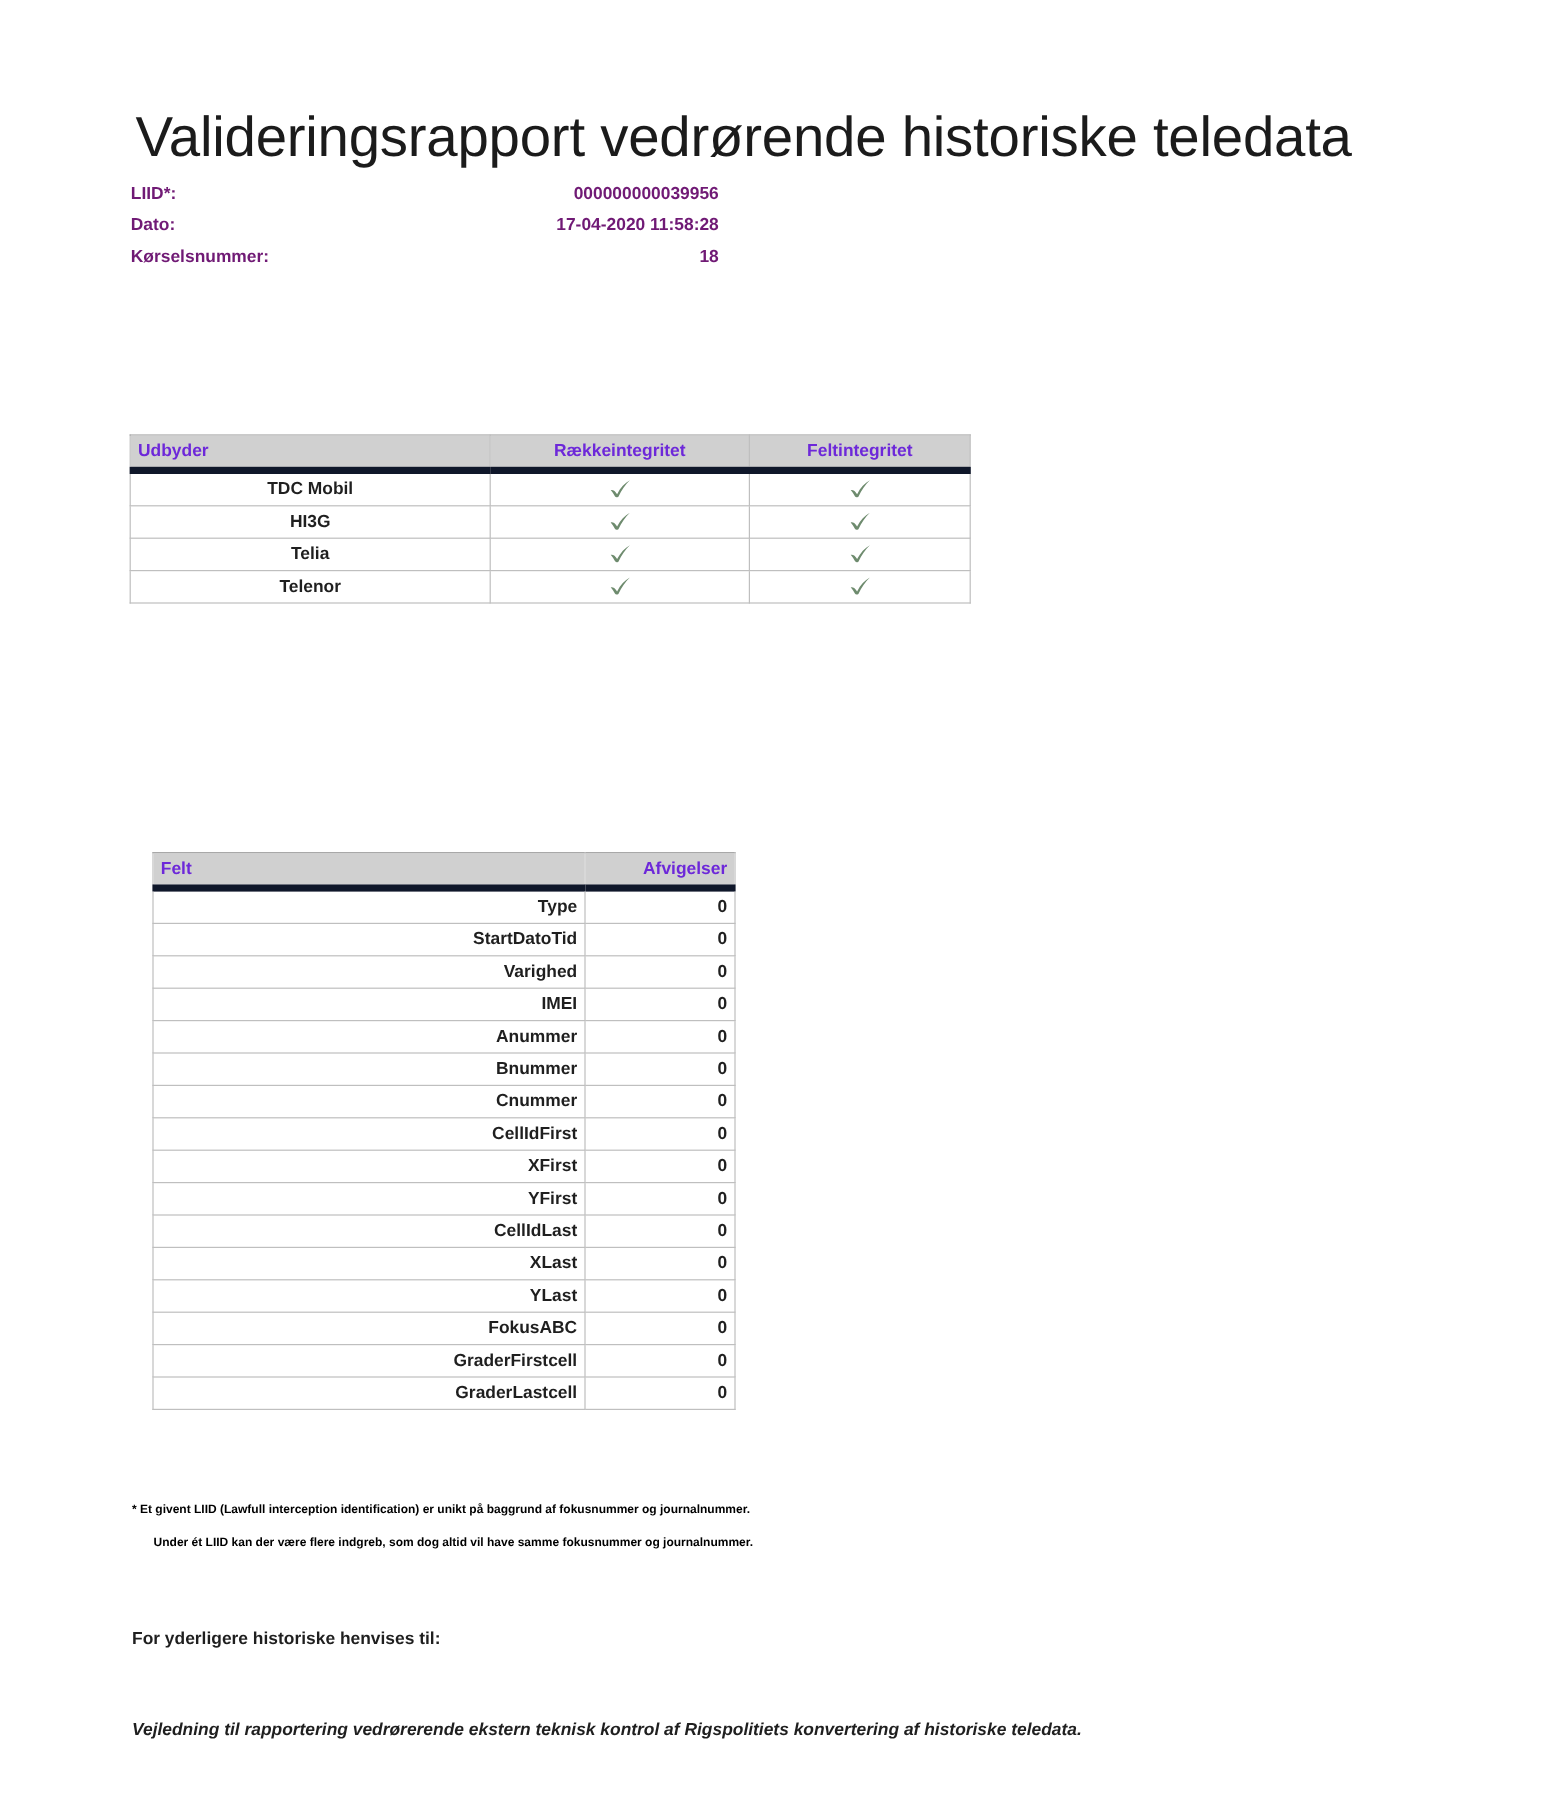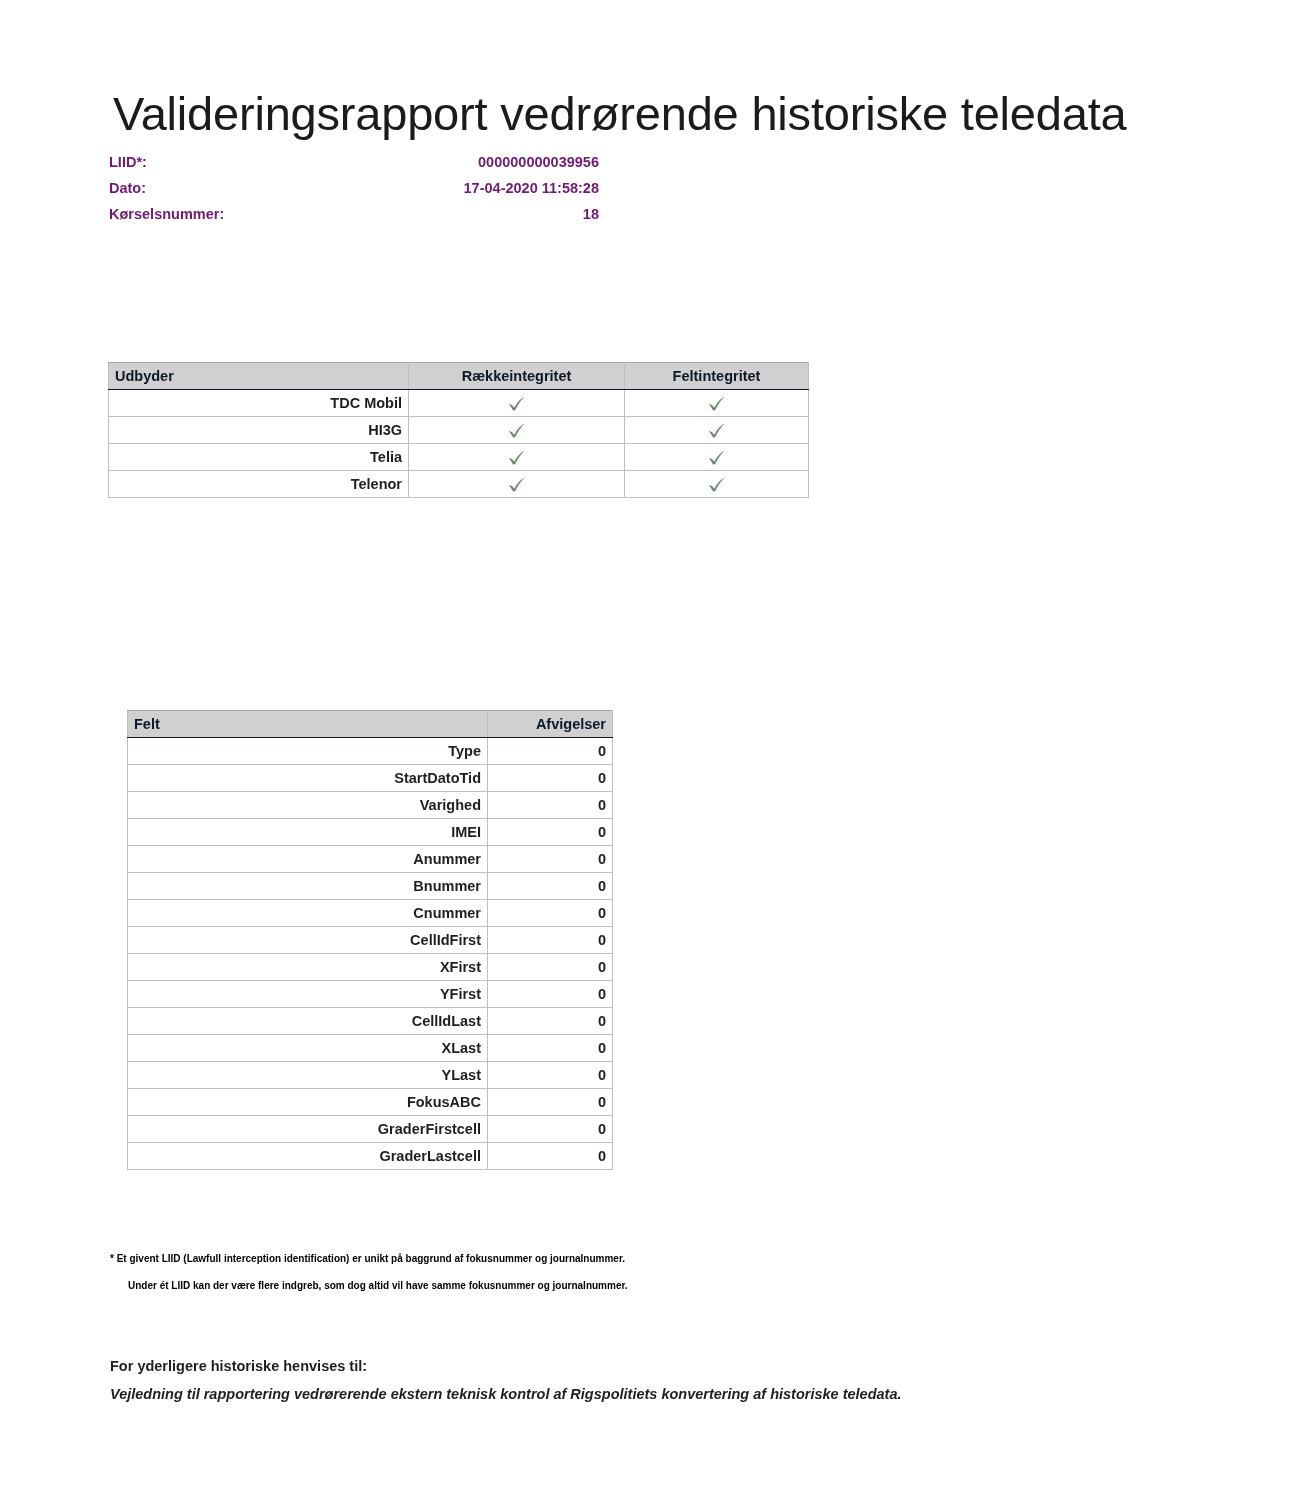--- a/index.html
+++ b/index.html
@@ -74,37 +74,37 @@
     height: 26px;
     line-height: 26px;
     font-weight: bold;
     vertical-align: middle;
     overflow: hidden;
     white-space: nowrap;
   }
   .data-table thead th {
     background: #d0d0d0;
     border-top: 1px solid #a8a8a8;
-    border-bottom: 1px solid #0f172a;
-    color: #0f172a;
+    border-bottom: 6px solid #0f172a;
+    color: #6d28d9;
   }
 
   
   #providers-table {
     left: 108px;
     top: 362px;
     width: 700px;
   }
   #providers-table col.c-name  { width: 300px; }
   #providers-table col.c-row   { width: 216px; }
   #providers-table col.c-field { width: 184px; }
   #providers-table th.h-name   { text-align: left; }
   #providers-table th.h-row,
   #providers-table th.h-field  { text-align: center; }
-  #providers-table td.cell-name { text-align: right; }
+  #providers-table td.cell-name { text-align: center; }
   #providers-table td.cell-check { text-align: center; padding: 0; }
 
   .check-mark {
     display: inline-block;
     width: 22px;
     height: 22px;
     vertical-align: middle;
     line-height: 0;
   }
   .check-mark svg { display: block; width: 22px; height: 22px; }
@@ -142,20 +142,21 @@
     left: 110px;
     top: 1352px;
     width: 1050px;
     font-size: 14.5px;
     font-weight: bold;
     color: #1f1f1f;
     line-height: 28px;
   }
   .reference .ref-doc {
     font-style: italic;
+    margin-top: 48px;
   }
 </style>
 </head>
 <body>
 
 <div class="page">
 
   <h1 class="doc-title">Valideringsrapport vedrørende historiske teledata</h1>
 
   <div class="meta">

